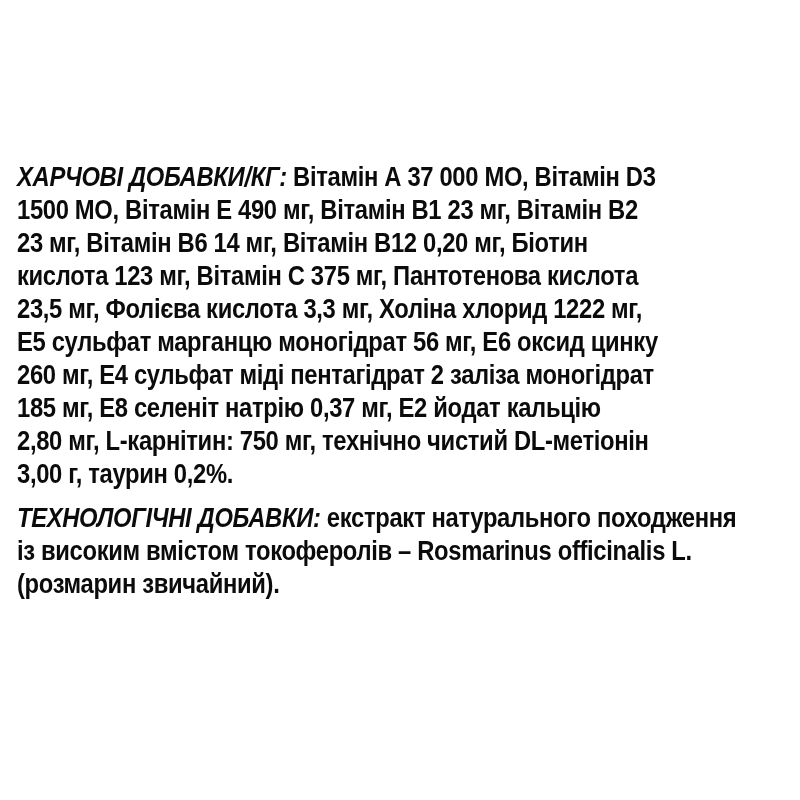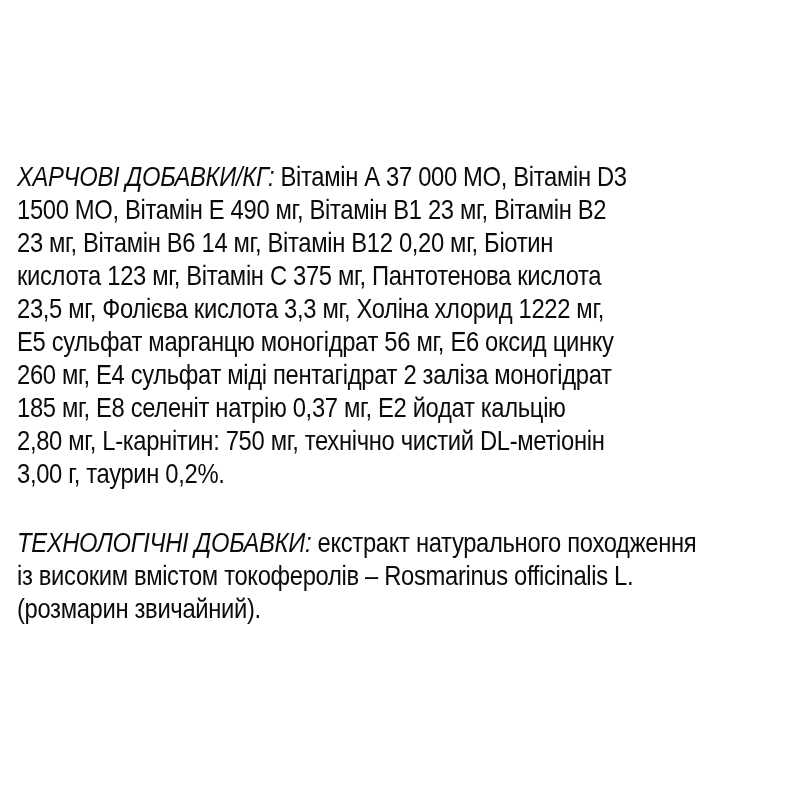--- a/index.html
+++ b/index.html
@@ -6,39 +6,39 @@
   html, body {
     width: 800px; height: 800px;
     background: #ffffff;
   }
   .sheet {
     position: relative;
     width: 788px; height: 800px;
     background: var(--page-bg, #ffffff);
     overflow: hidden;
     font-family: "Liberation Sans", sans-serif;
-    font-weight: 400;
+    font-weight: 700;
     color: var(--text-color, #0b0b0b);
   }
   .textblock {
     position: absolute;
     left: 17px;
     top: 160px;
     width: 783px;
   }
   .line {
     font-size: 28px;
     line-height: 33px;
     white-space: nowrap;
     letter-spacing: -0.4px;
     transform: scaleX(0.85);
     transform-origin: 0 0;
   }
   .para-tech {
-    margin-top: 36px;
+    margin-top: 11px;
   }
   .hd {
     font-style: italic;
   }
 </style>
 </head>
 <body>
 
 <div class="sheet">
   <div class="textblock">

